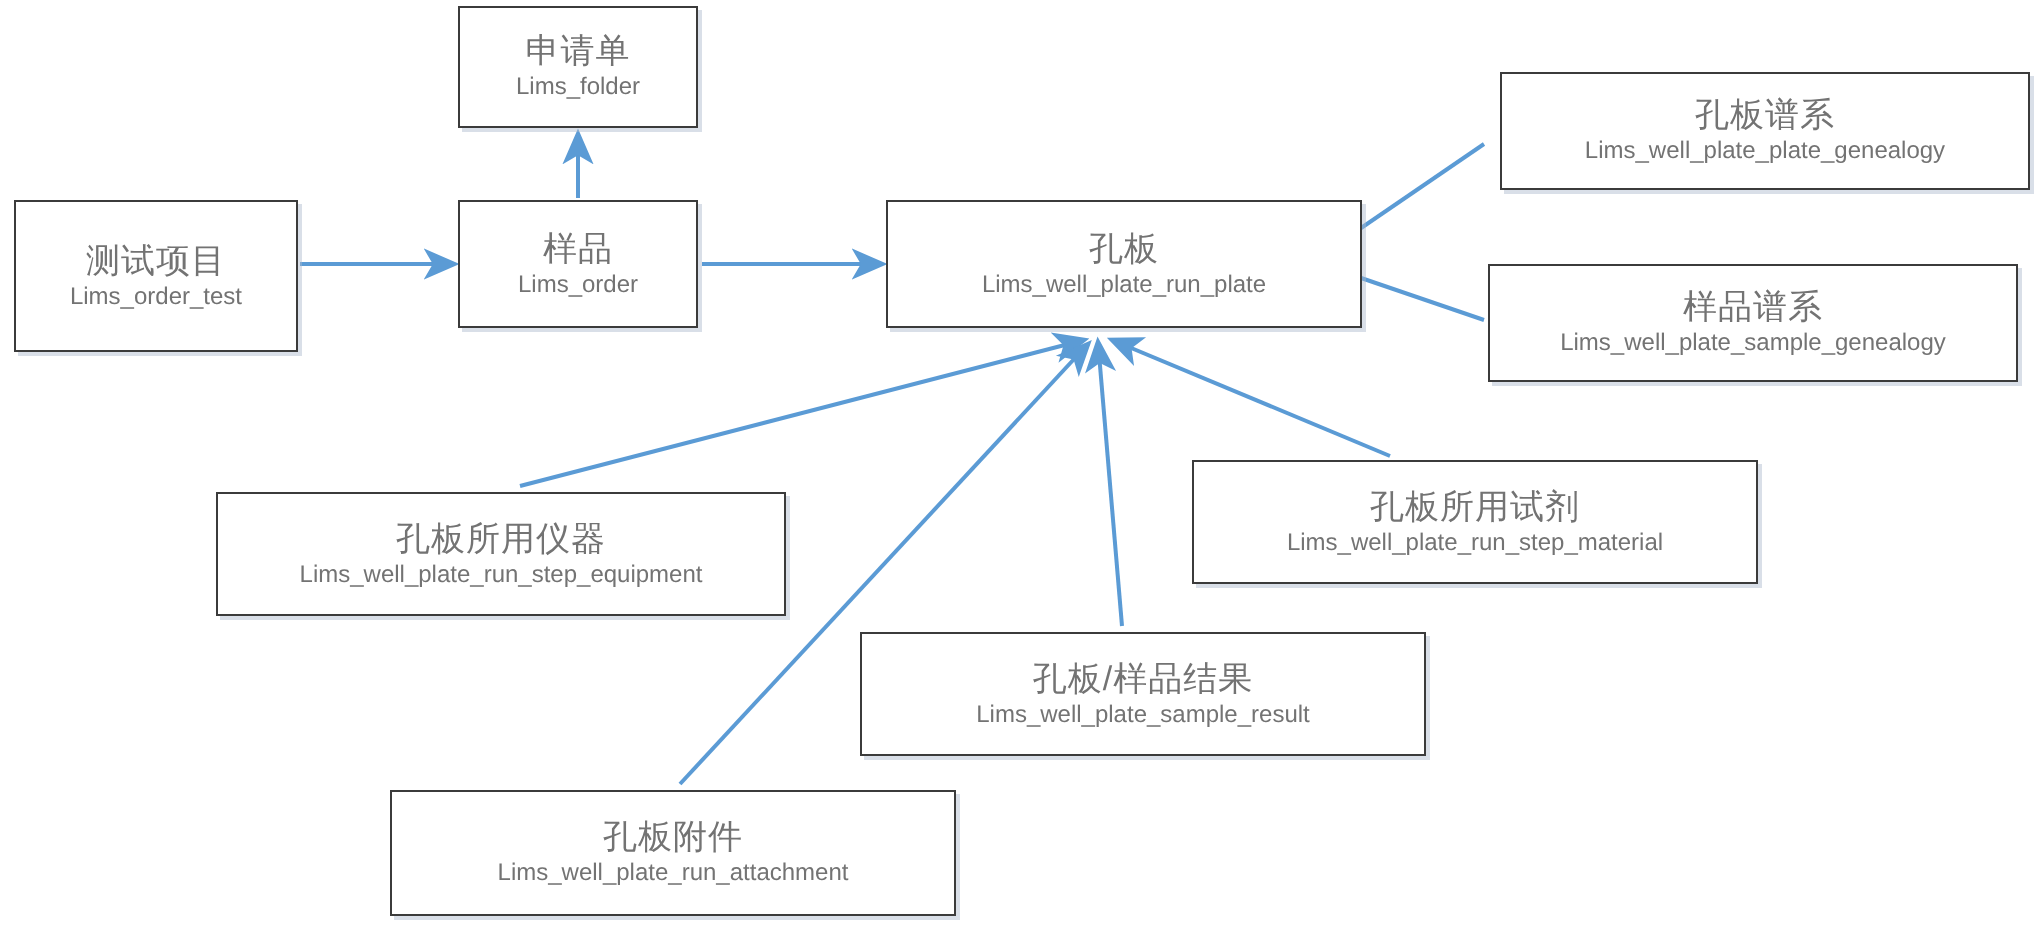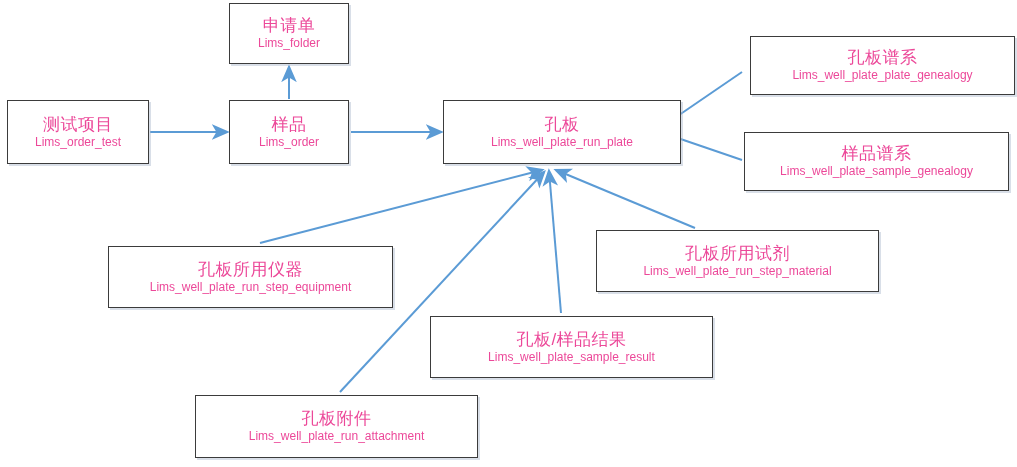--- a/index.html
+++ b/index.html
@@ -27,21 +27,21 @@
     position: absolute;
     box-sizing: border-box;
     background: #ffffff;
     border: 1px solid #3b3b3b;
     box-shadow: 2px 2px 0 0 rgba(170,185,205,0.45);
     display: flex;
     flex-direction: column;
     align-items: center;
     justify-content: center;
     text-align: center;
-    color: #ec4899;
+    color: #737373;
     line-height: 1.18;
     z-index: 2;
   }
   .node .cn {
     font-size: 17px;
     letter-spacing: 0.5px;
     white-space: nowrap;
   }
   .node .en {
     font-size: 12px;
@@ -65,21 +65,21 @@
       <line x1="351" y1="132" x2="441" y2="132"></line>
       <line x1="742" y1="72" x2="663" y2="126"></line>
       <line x1="742" y1="160" x2="663" y2="133"></line>
       <line x1="260" y1="243" x2="542" y2="170"></line>
       <line x1="695" y1="228" x2="556" y2="170"></line>
       <line x1="561" y1="313" x2="549" y2="171"></line>
       <line x1="340" y1="392" x2="544" y2="172"></line>
     </g>
   </svg>
 
-  <div class="node" style="left: 7px; top: 100px; width: 142px; height: 64px; border-color: rgb(59, 59, 59);">
+  <div class="node" style="left: 7px; top: 100px; width: 142px; height: 76px; border-color: rgb(59, 59, 59);">
     <div class="cn">测试项目</div>
     <div class="en">Lims_order_test</div>
   </div>
 
   <div class="node" style="left: 229px; top: 3px; width: 120px; height: 61px; border-color: rgb(59, 59, 59);">
     <div class="cn">申请单</div>
     <div class="en">Lims_folder</div>
   </div>
 
   <div class="node" style="left: 229px; top: 100px; width: 120px; height: 64px; border-color: rgb(59, 59, 59); text-align: right;">

